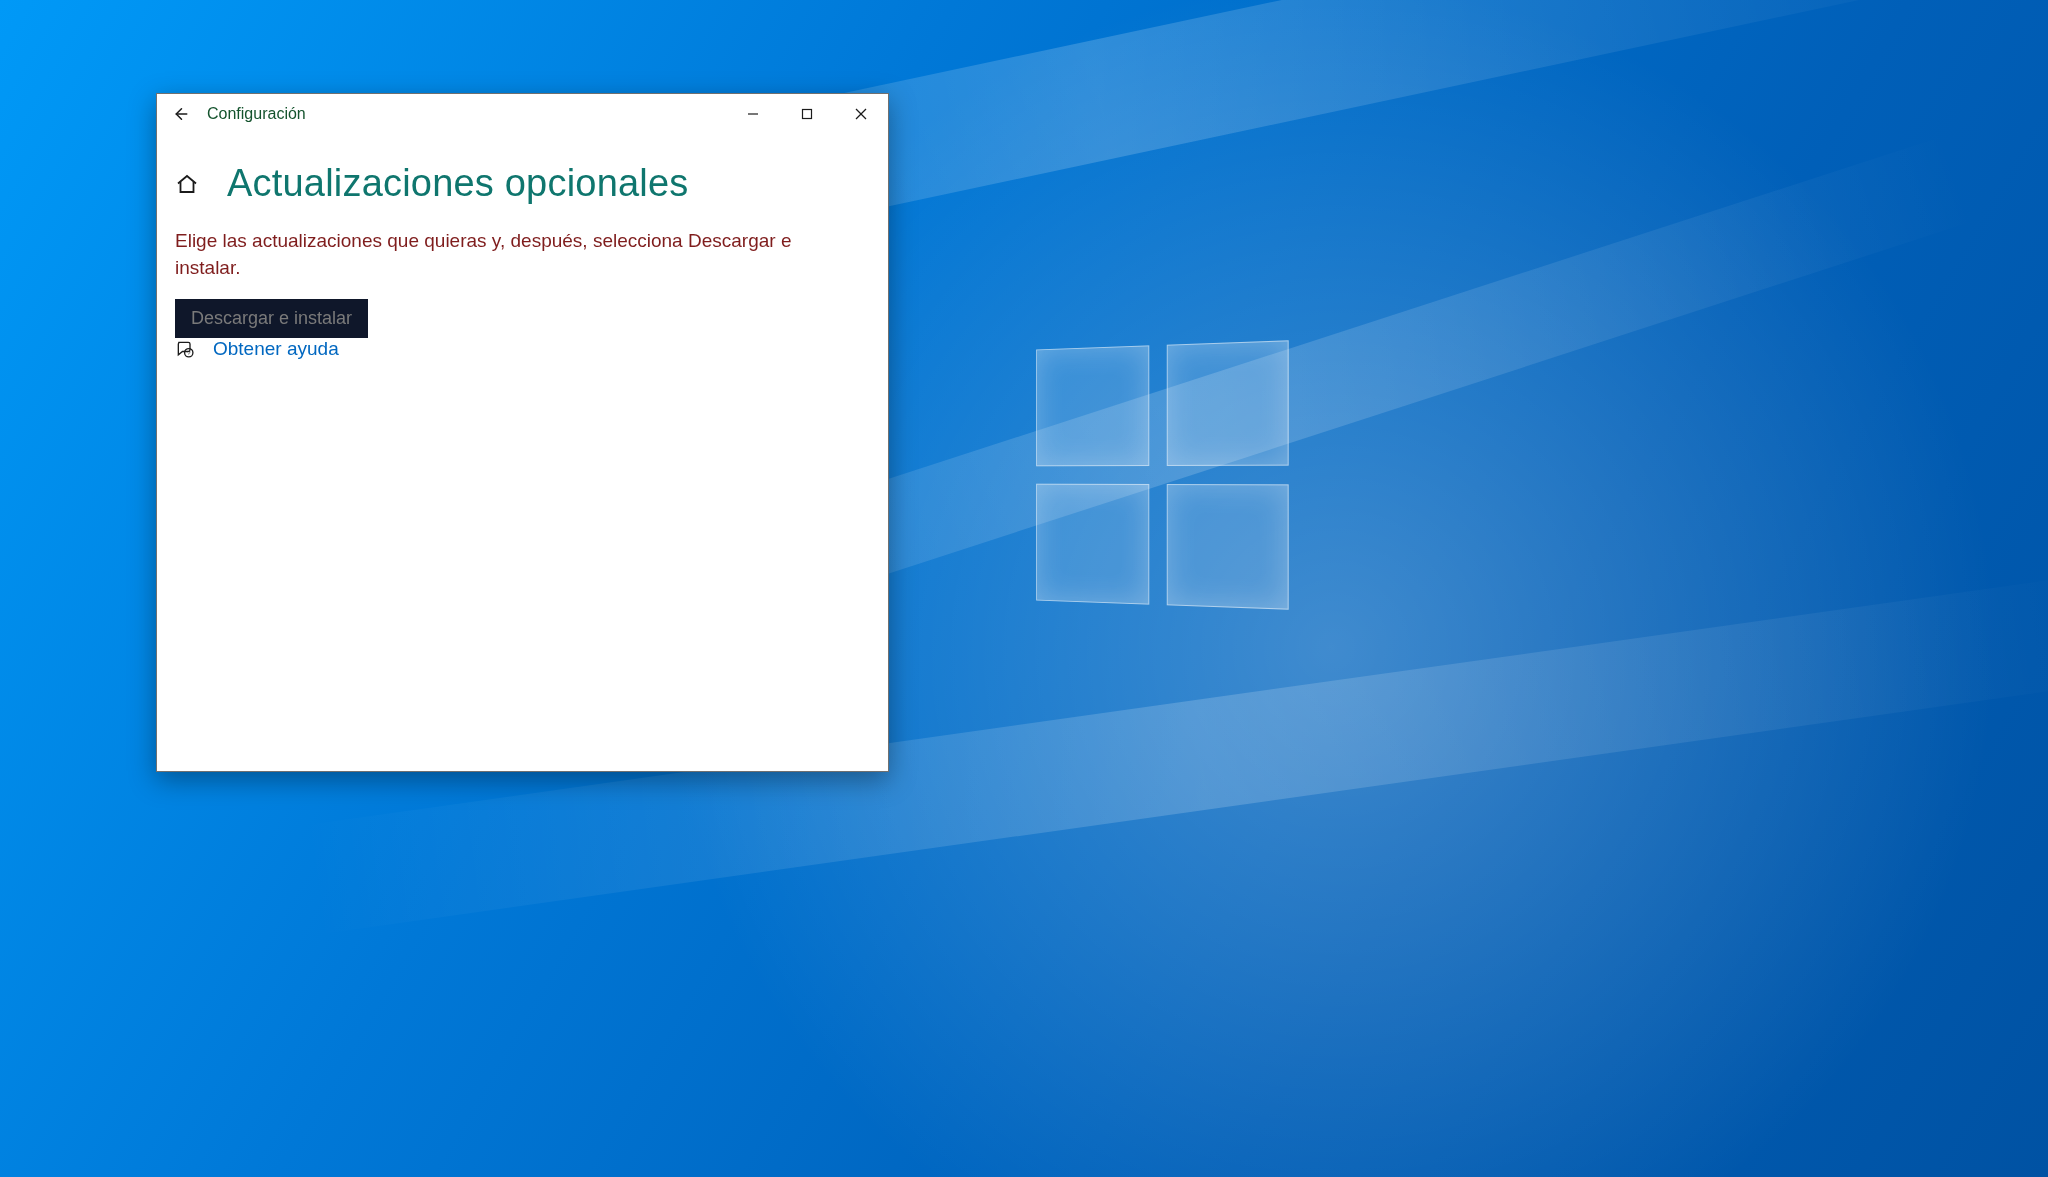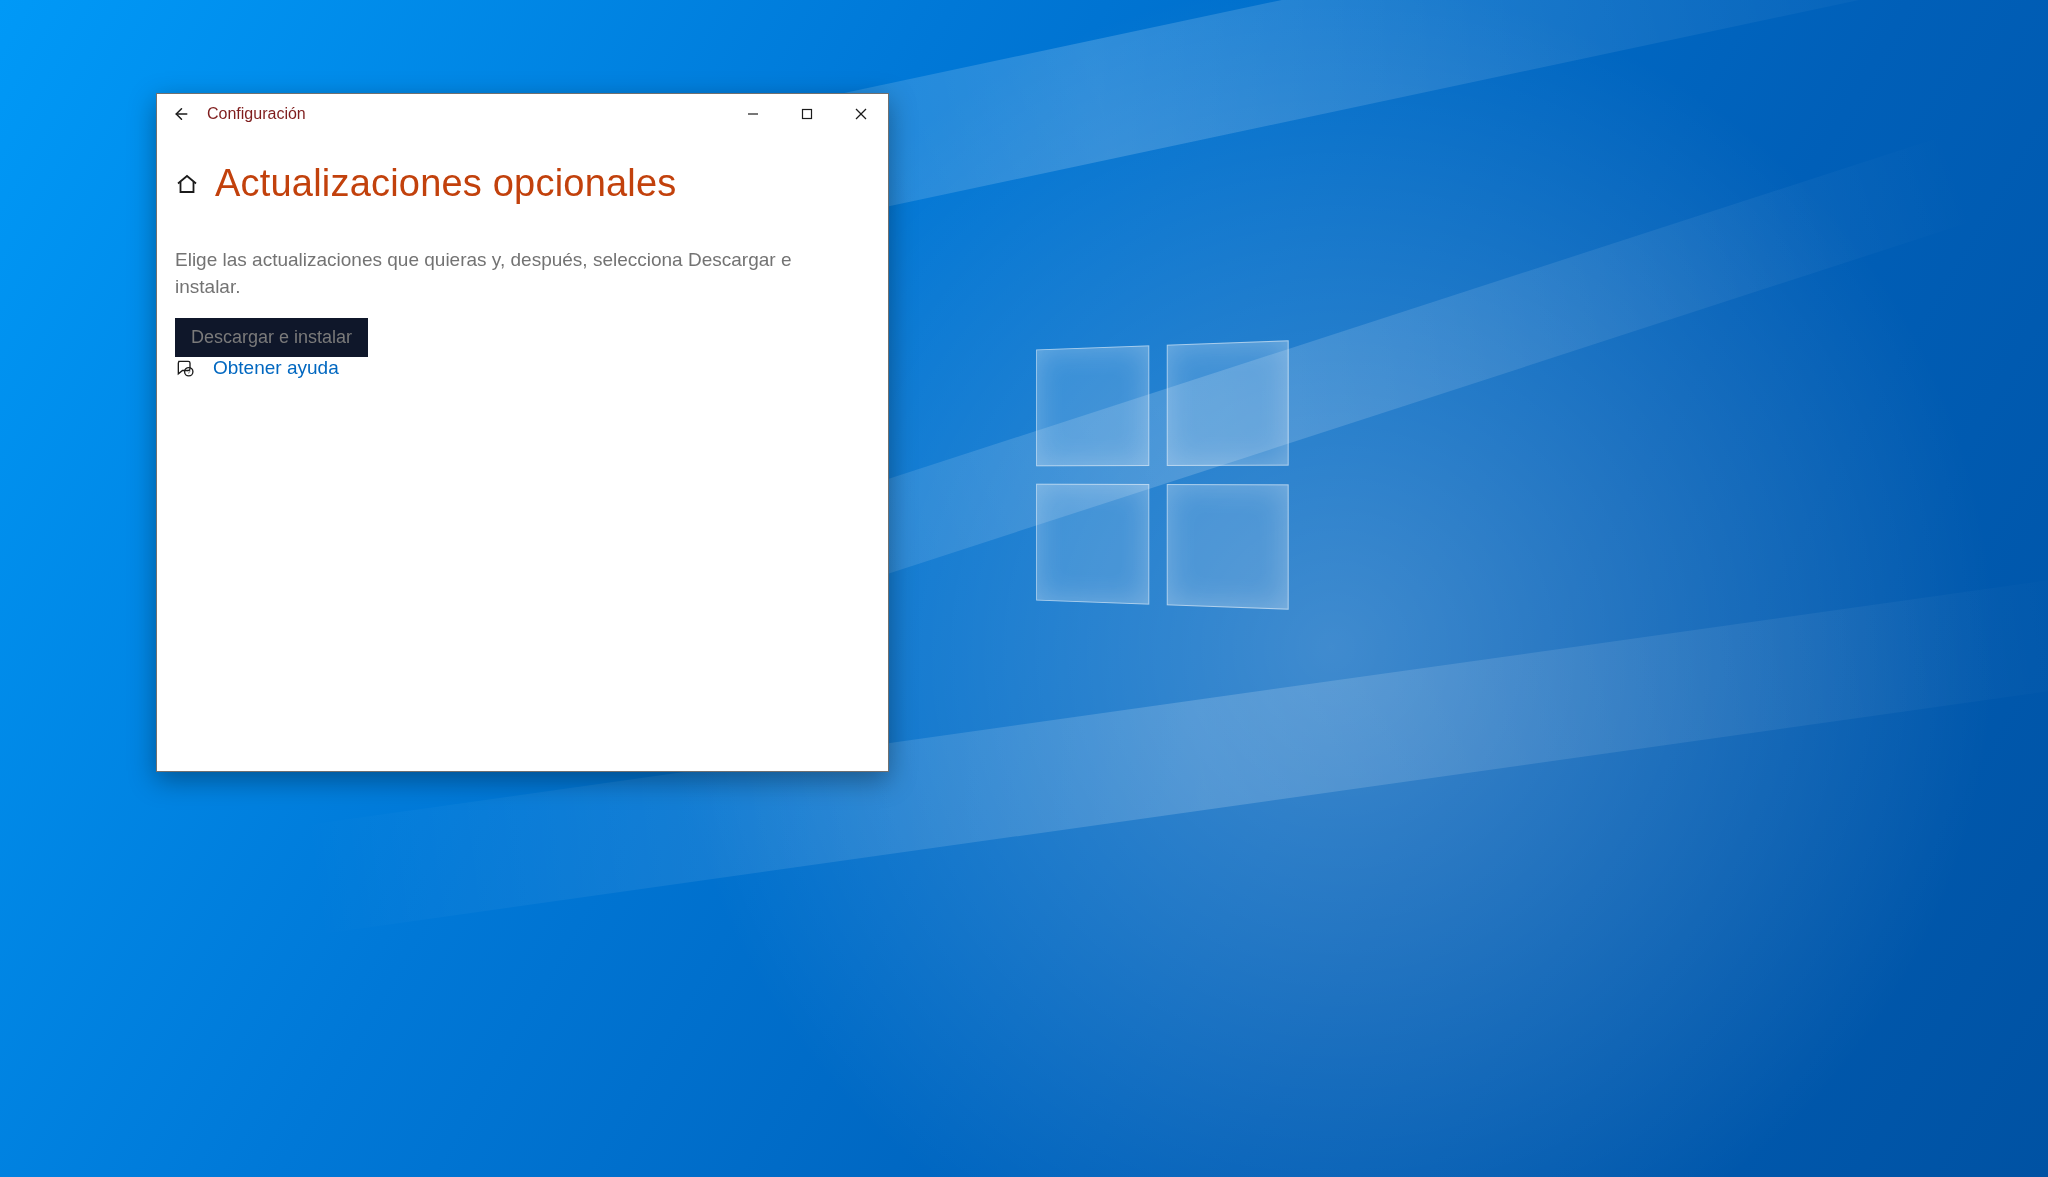--- a/index.html
+++ b/index.html
@@ -48,21 +48,21 @@
     width:733px;height:679px;
     background:#ffffff;
     border:1px solid #707070;
     box-shadow:0 8px 25px rgba(0,0,0,0.35);
     display:flex;flex-direction:column;
     box-sizing:border-box;
   }
   .titlebar{
     height:40px;
     display:flex;align-items:center;
-    font-size:16px;color:#7f1d1d;
+    font-size:16px;color:#14532d;
   }
   .back-btn{
     width:46px;height:40px;
     display:flex;align-items:center;justify-content:center;
     cursor:pointer;
   }
   .back-btn svg{width:18px;height:18px;stroke:#1b1b1b;}
   .title-text{flex:0 0 auto;margin-left:4px;}
   .title-spacer{flex:1 1 auto;}
   .win-controls{display:flex;height:40px;}
@@ -74,24 +74,24 @@
   .win-controls svg{width:12px;height:12px;stroke:#1b1b1b;fill:none;stroke-width:1.2;}
   
   .content{
     padding:18px 26px 0 18px;
     flex:1 1 auto;
   }
   .heading-row{display:flex;align-items:center;gap:16px;margin-top:10px;}
   .home-icon{width:24px;height:24px;}
   .home-icon svg{width:24px;height:24px;stroke:#1b1b1b;fill:none;stroke-width:1.8;}
   .page-title{
-    font-size:38px;font-weight:350;color:#c2410c;letter-spacing:0.2px;
+    font-size:38px;font-weight:350;color:#0f766e;letter-spacing:0.2px;margin-left:12px;
   }
   .description{
-    margin-top:42px;font-size:19px;color:#737373;line-height:1.4;
+    margin-top:23px;font-size:19px;color:#7f1d1d;line-height:1.4;
   }
   .section-header{
     margin-top:46px;
     display:flex;align-items:center;gap:12px;
     cursor:pointer;
   }
   .chevron{width:18px;height:18px;display:inline-flex;margin-left:4px;}
   .chevron svg{width:14px;height:14px;stroke:#1b1b1b;fill:none;stroke-width:2;}
   .section-title{font-size:21px;color:#1b1b1b;}
   .download-btn{

